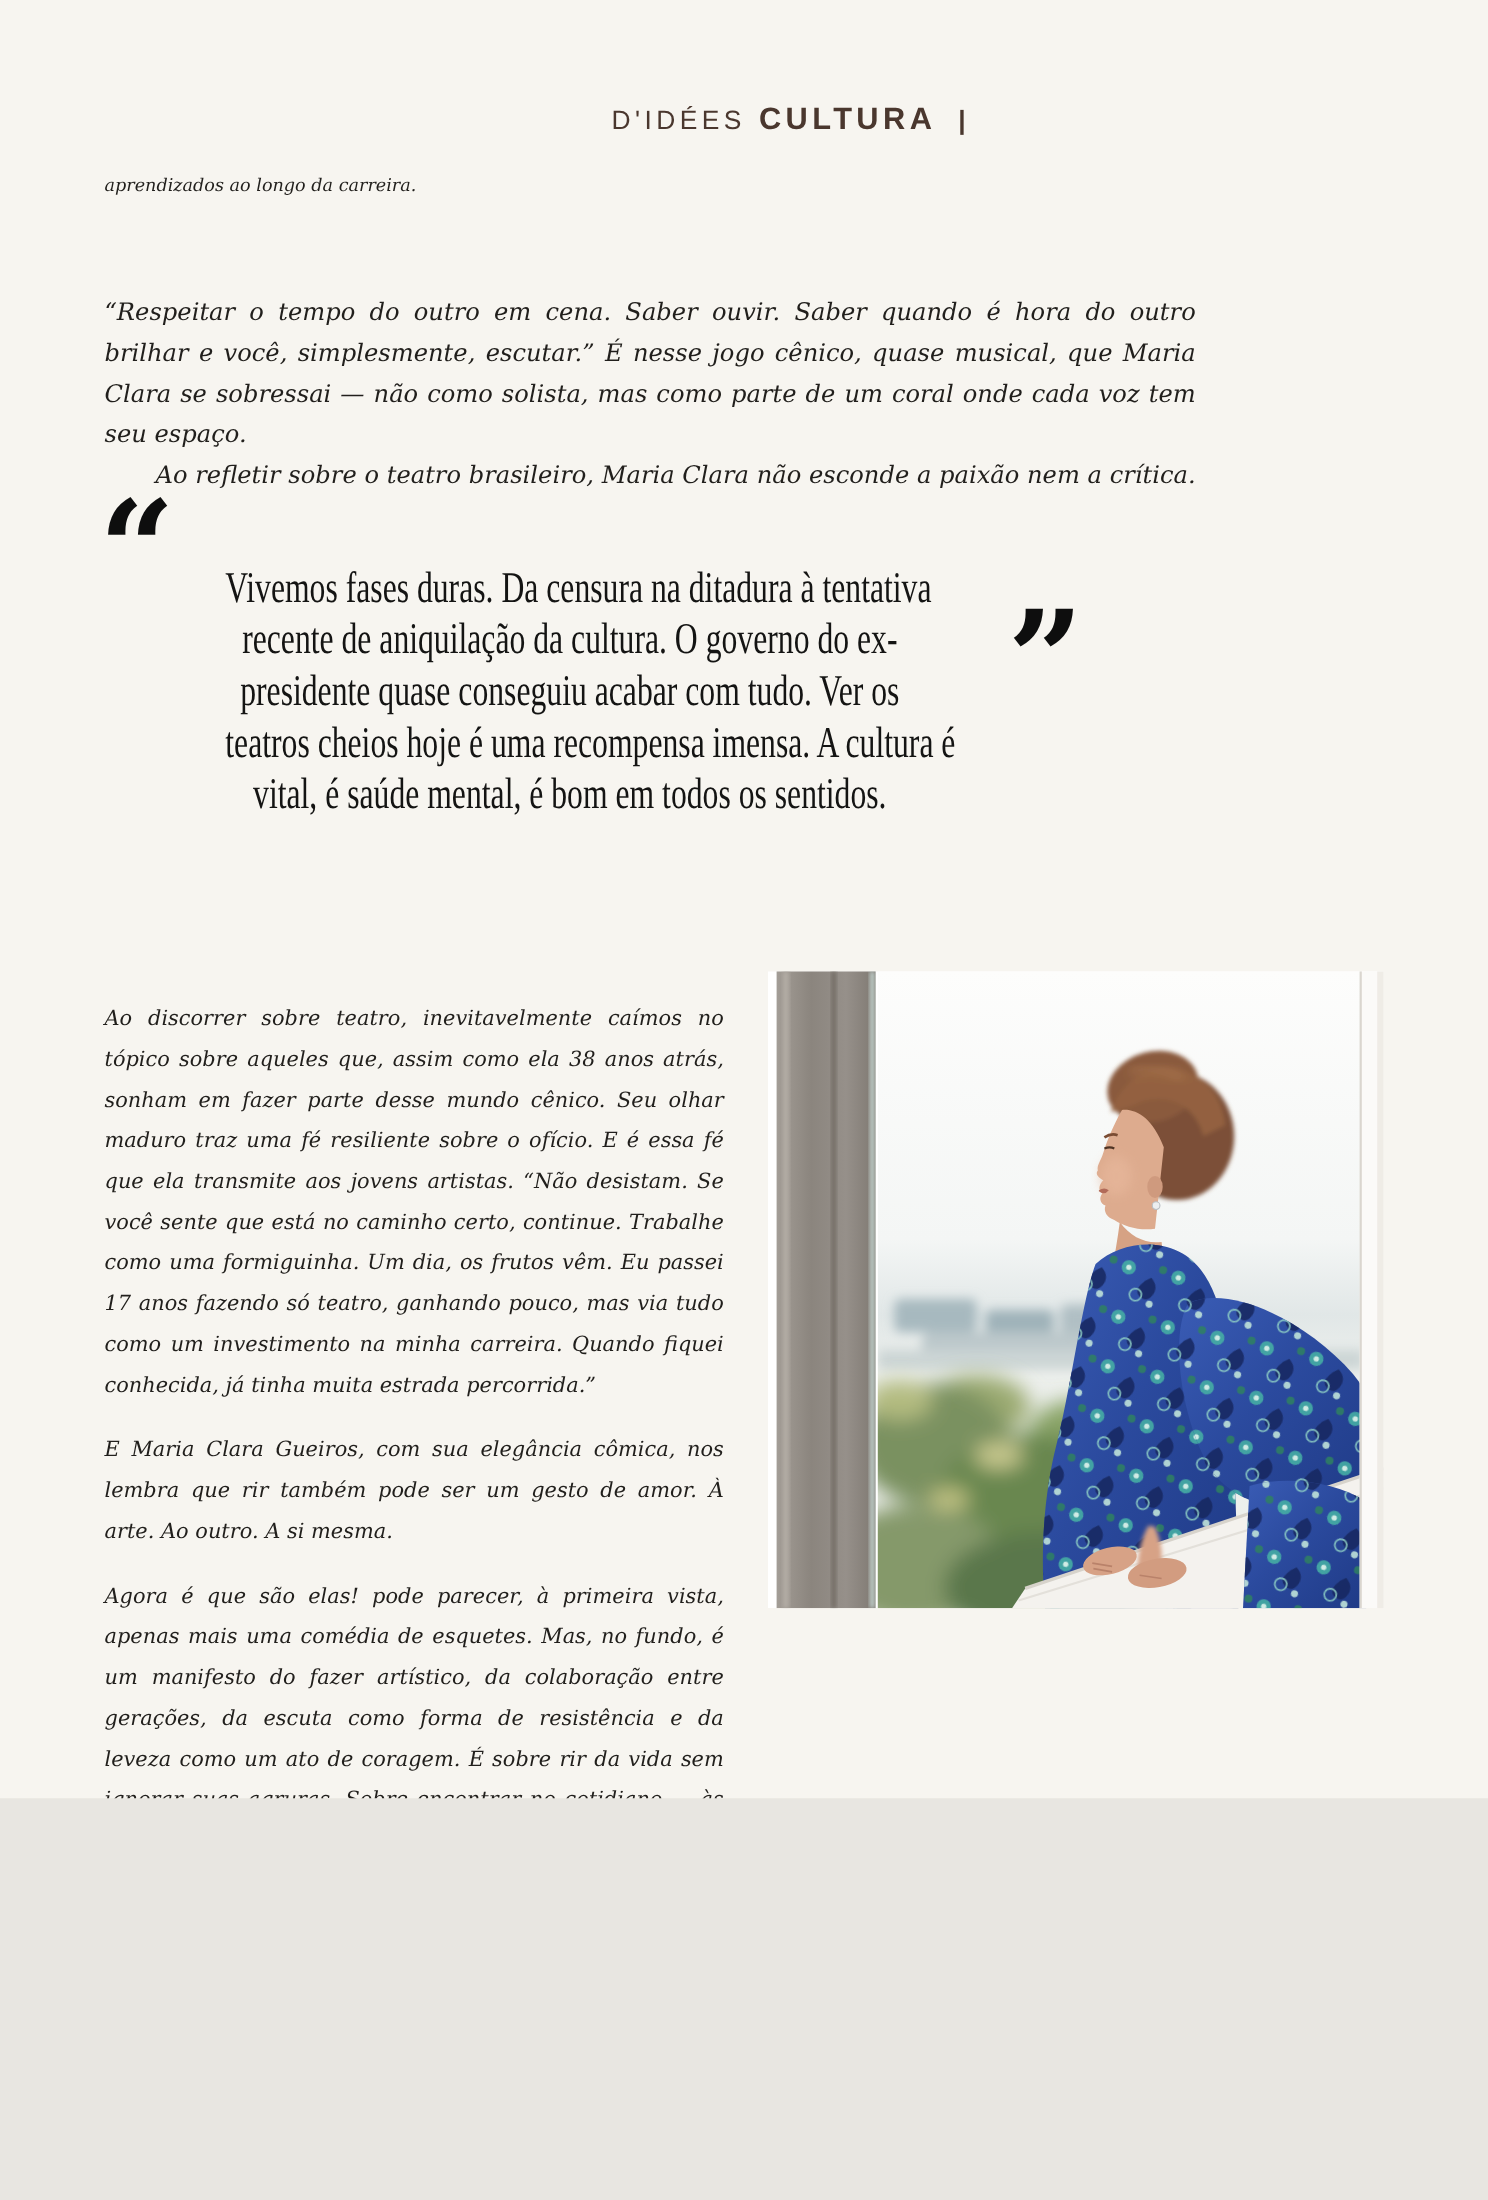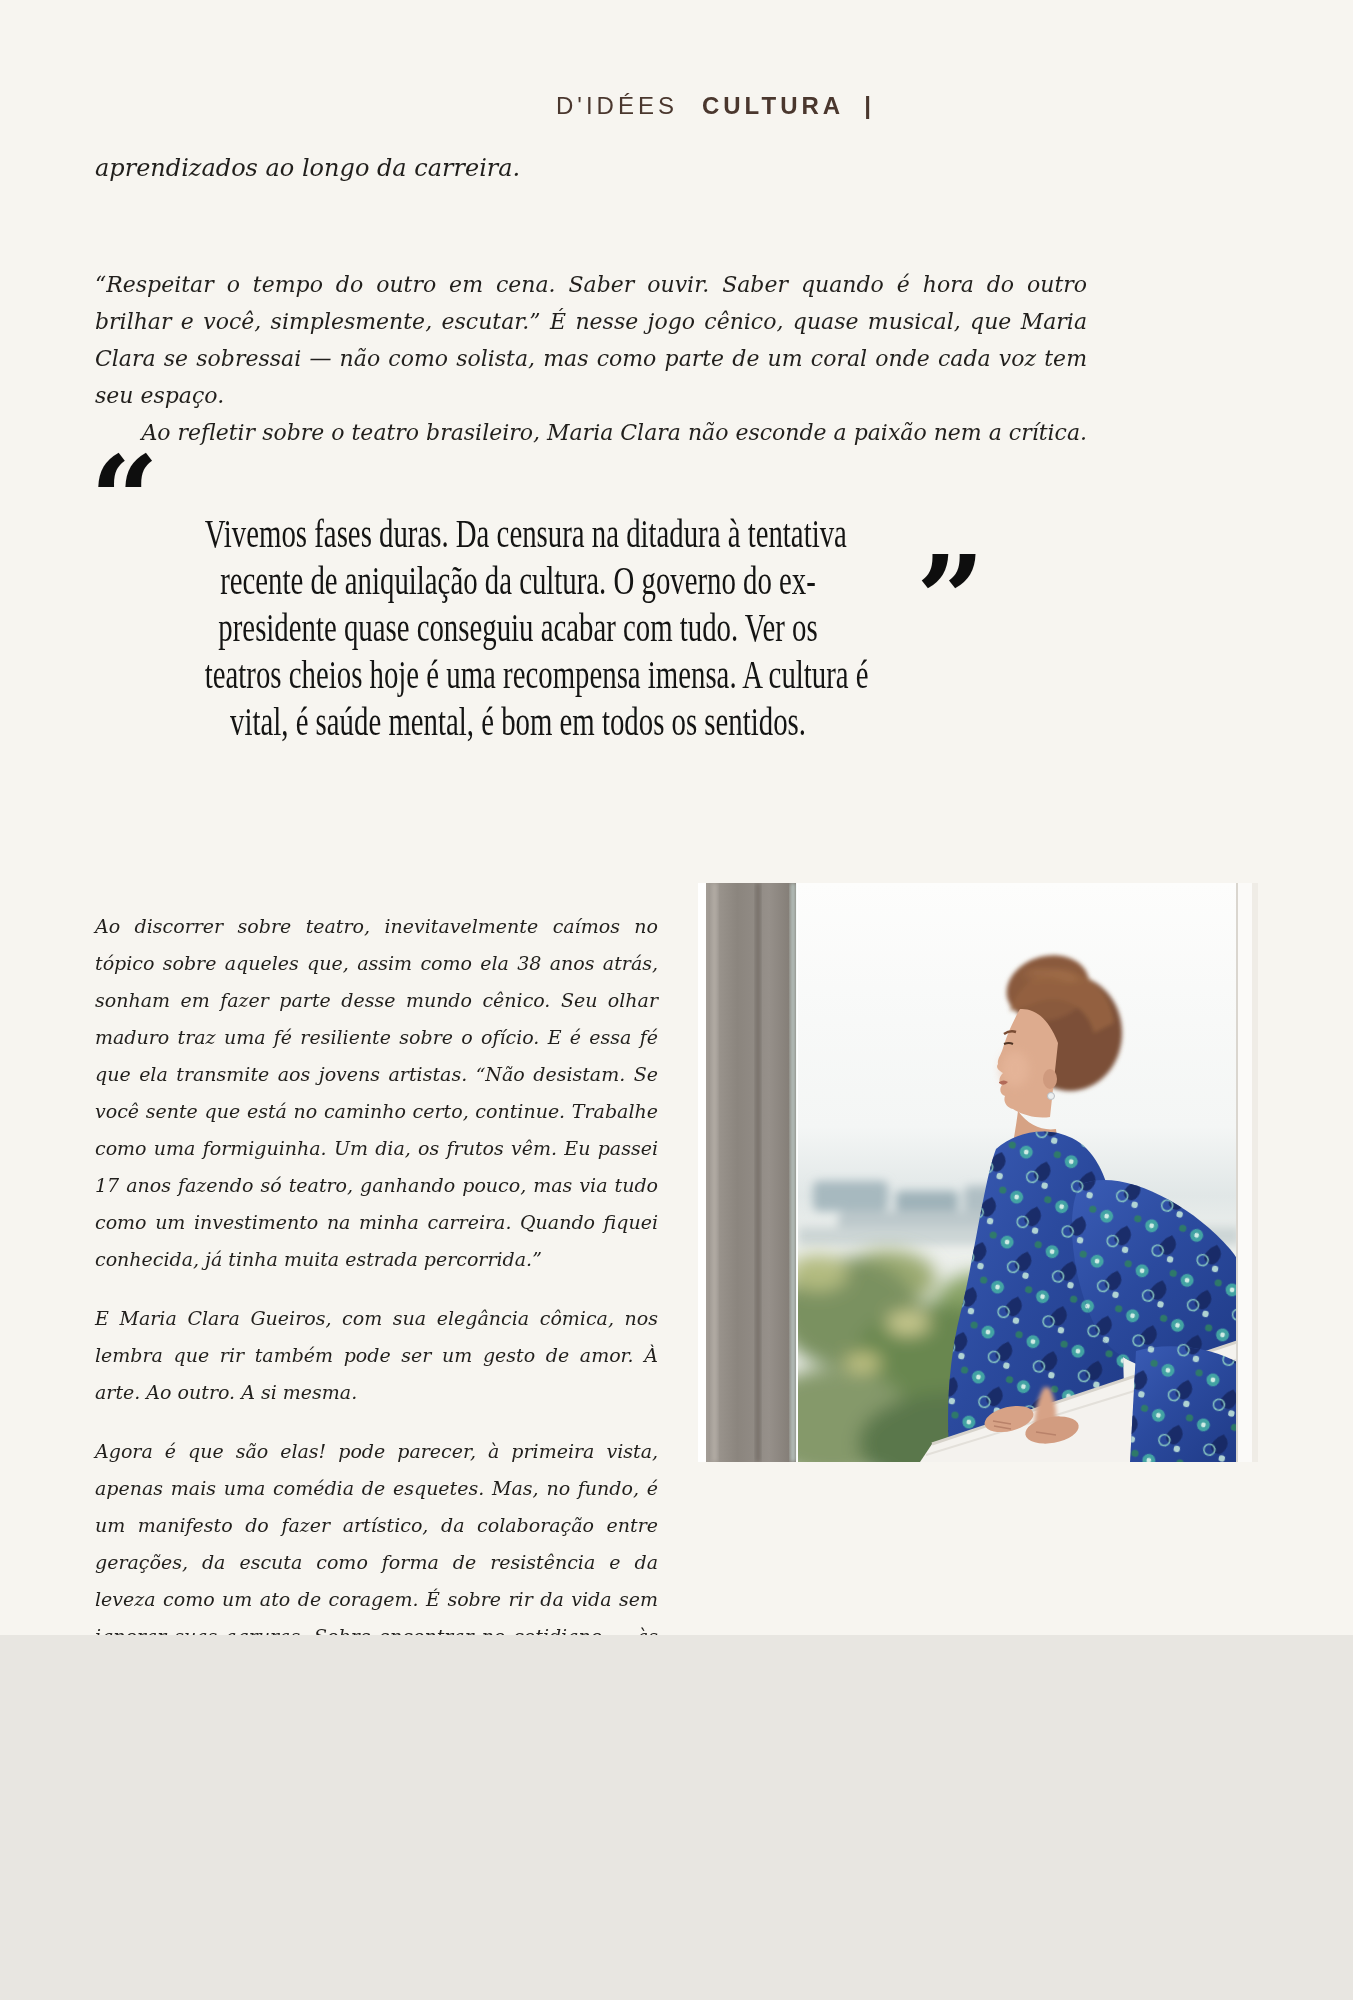--- a/index.html
+++ b/index.html
@@ -8,27 +8,27 @@
     position:relative; width:1353px; height:1635px; margin:0 auto;
     background:#f7f5f0; overflow:hidden;
     font-family:"DejaVu Serif", serif; color:#211f1c;
   }
   
   .header {
     position:absolute; left:556px; top:92px;
     display:flex; align-items:baseline; white-space:nowrap; color:#4a372e;
   }
   .brand   { font-family:"Liberation Sans", sans-serif; font-weight:400; font-size:24px; letter-spacing:4px; }
-  .section { font-family:"Liberation Sans", sans-serif; font-weight:700; font-size:24px; letter-spacing:4px; margin-left:24px; }
+  .section { font-family:"Liberation Sans", sans-serif; font-weight:700; font-size:28px; letter-spacing:4px; margin-left:12px; }
   .divider { font-family:"Liberation Sans", sans-serif; font-weight:700; font-size:24px; margin:0 14px 0 20px; }
   .byline  { font-family:"Liberation Serif", serif; font-style:italic; font-size:30px; }
   
   .intro-lead {
     position:absolute; left:95px; top:150px; width:992px;
-    font-style:italic; font-size:24px; line-height:37px;
+    font-style:italic; font-size:16px; line-height:37px;
   }
   .intro-para {
     position:absolute; left:95px; top:266px; width:992px;
     font-style:italic; font-size:22px; line-height:37px; text-align:justify;
   }
   .intro-para .tail { text-align:right; }
   
   .quote-block {
     position:absolute; left:83px; top:510px; width:870px;
     text-align:center; color:#141413;

